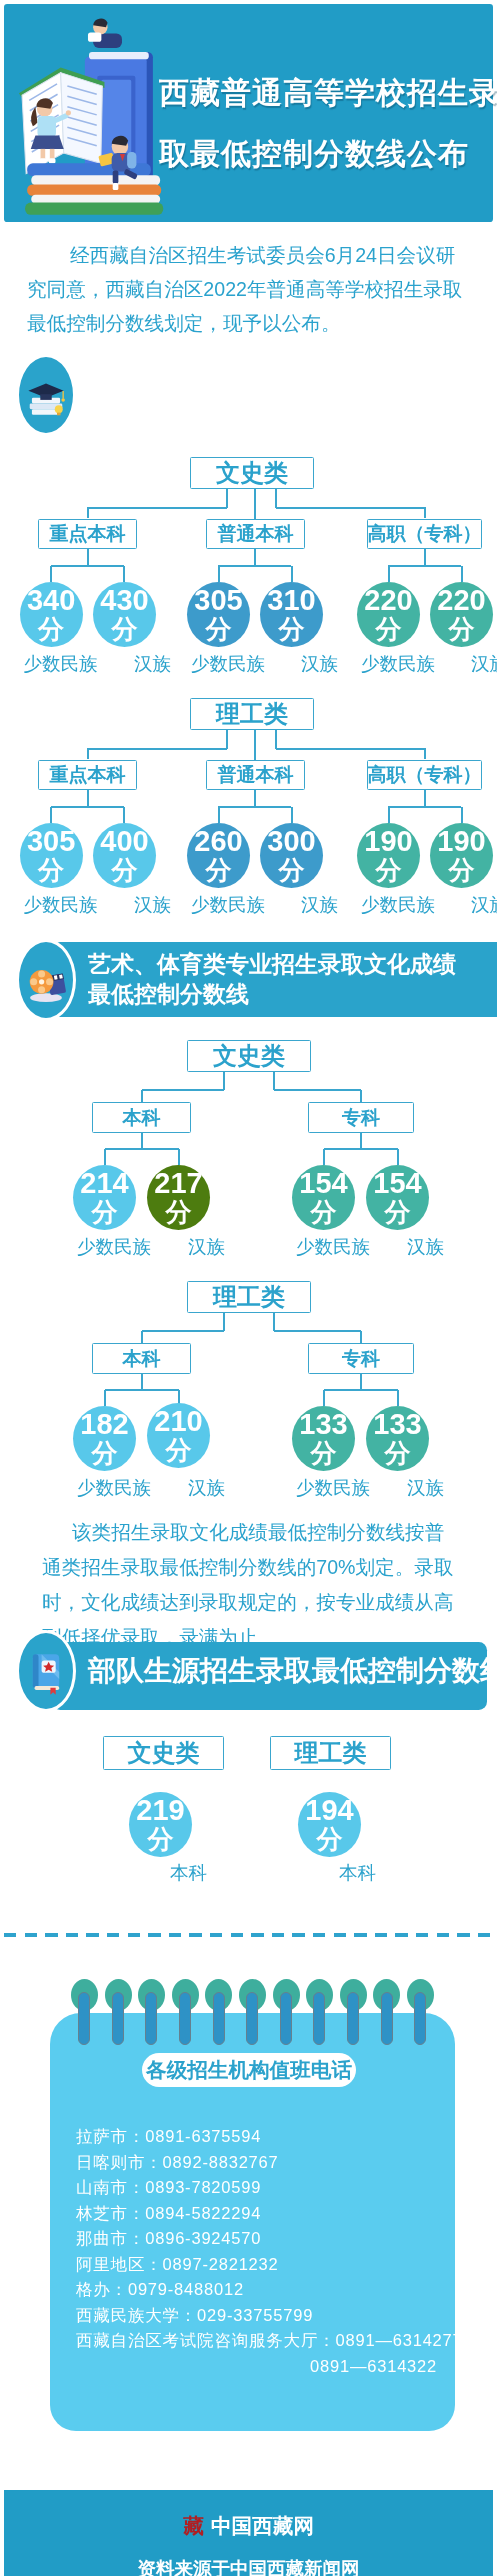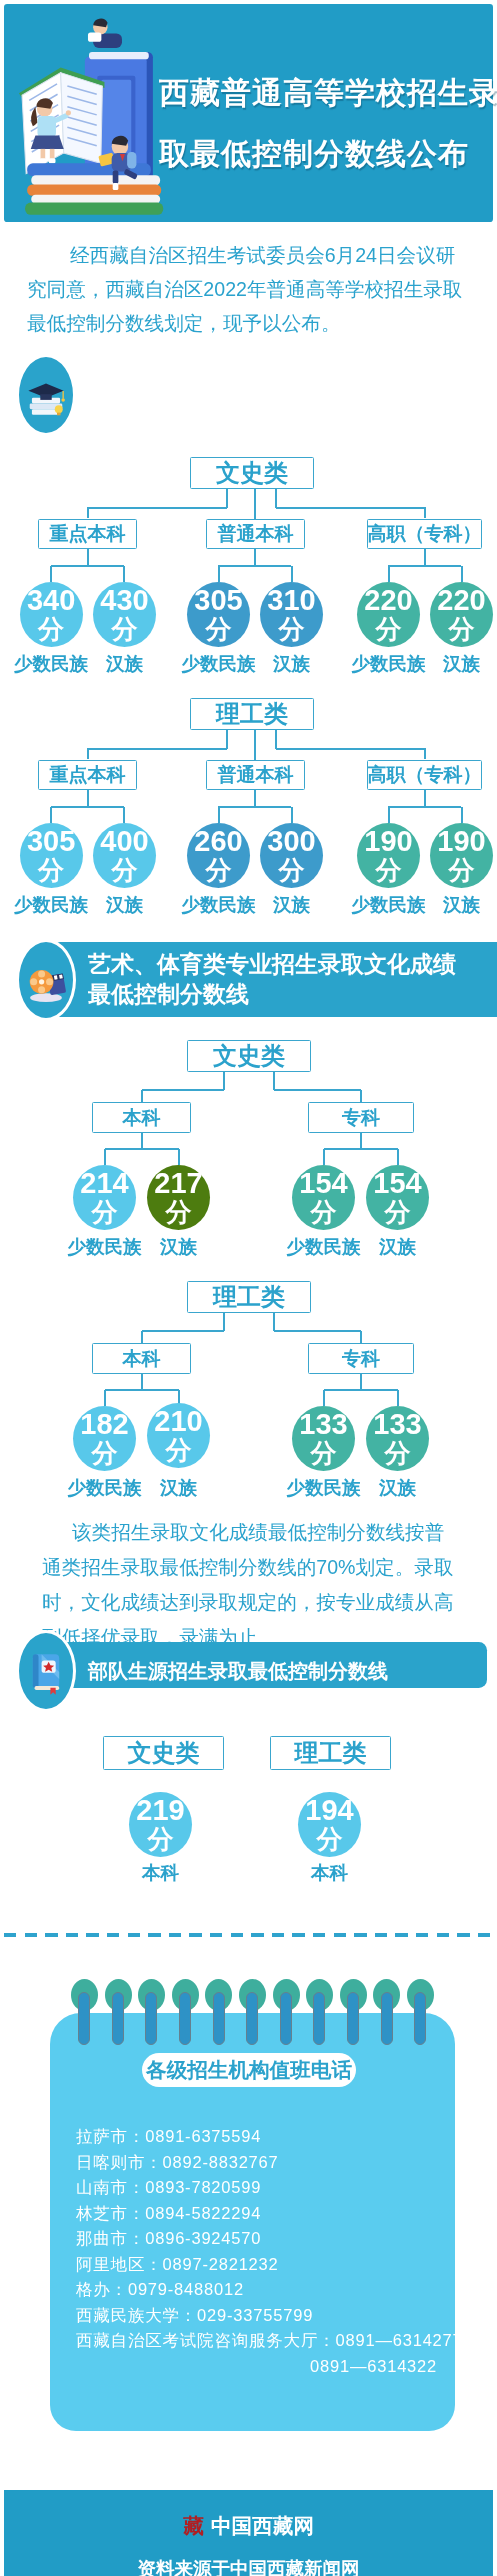--- a/index.html
+++ b/index.html
@@ -11,35 +11,35 @@
   .page-title{position:absolute;left:155px;top:58px;color:#ffffff;font-weight:bold;font-size:30px;
               line-height:61px;letter-spacing:1px;text-shadow:1px 1.5px 1px rgba(0,60,90,.35);white-space:nowrap;}
   
   .para{position:absolute;color:#2AA2CD;font-size:19.6px;line-height:34px;margin:0;}
   .intro{left:27px;top:238px;width:437px;text-indent:43px;}
   .note{left:42px;top:1515px;width:413px;line-height:35px;text-indent:30px;}
   
   .sec-bar{position:absolute;left:52px;background:#2AA3CB;color:#ffffff;font-weight:bold;white-space:nowrap;}
   .bar1{top:367px;width:435px;height:57px;border-radius:8.2px;font-size:23px;line-height:57px;padding-left:36px;box-sizing:border-box;}
   .bar2{top:942px;width:446px;height:75px;border-radius:8.2px 0 0 8.2px;font-size:23px;line-height:30px;padding:7.2px 0 0 36px;box-sizing:border-box;}
-  .bar3{top:1642px;width:435px;height:46px;border-radius:8.2px;font-size:20px;line-height:58px;padding-left:36px;box-sizing:border-box;}
+  .bar3{top:1642px;width:435px;height:68px;border-radius:8.2px;font-size:28px;line-height:58px;padding-left:36px;box-sizing:border-box;}
   .sec-icon{position:absolute;left:15.5px;width:60px;height:82px;background:#2AA3CB;border:3.6px solid #ffffff;
             border-radius:50%;box-sizing:border-box;display:flex;align-items:center;justify-content:center;}
   .icon1{top:354px;} .icon2{top:939px;} .icon3{top:1630px;}
   
   .tree{position:absolute;left:0;width:498px;height:242px;}
   .tline{position:absolute;background:#3AA6CE;}
   .cat-box,.br-box{position:absolute;background:#ffffff;border:1.5px solid #3AA6CE;border-radius:1.5px;
             color:#2BA2CC;font-weight:bold;display:flex;align-items:center;justify-content:center;box-sizing:border-box;white-space:nowrap;}
   .cat-box{font-size:24px;}
   .br-box{font-size:19px;}
   .ell{position:absolute;width:63px;height:65px;border-radius:50%;color:#ffffff;text-align:center;box-sizing:border-box;padding-top:3.1px;}
   .ell .score{font-size:29px;font-weight:bold;line-height:31px;}
   .ell .fen{font-size:26px;font-weight:bold;line-height:27px;}
-  .grp{position:absolute;width:93px;text-align:center;color:#2BA2CC;font-size:18.5px;font-weight:bold;}
+  .grp{position:absolute;width:93px;text-align:right;color:#2BA2CC;font-size:18.5px;font-weight:normal;}
   
   .dashes{position:absolute;left:4.1px;top:1933px;width:489px;height:3.6px;
           background:repeating-linear-gradient(90deg,#2FA3CD 0 12.4px,transparent 12.4px 20.6px);}
   
   .notebook{position:absolute;left:50px;top:2013px;width:405px;height:418px;background:#5ACCEF;border-radius:31px 31px 26px 26px;}
   .ring-head{position:absolute;width:27px;height:32px;background:#3EAE9D;border-radius:50%;}
   .ring-stem{position:absolute;width:12.4px;height:53px;background:#2E92C6;border:1px solid #65808F;border-radius:6.7px;box-sizing:border-box;}
   .nb-title{position:absolute;left:142px;top:2053px;width:214px;height:34px;background:#ffffff;border-radius:17.5px;
             color:#2BA2CC;font-size:20.6px;font-weight:bold;display:flex;align-items:center;justify-content:center;white-space:nowrap;}
   .phone-list{position:absolute;left:76px;top:2124px;width:381px;}

